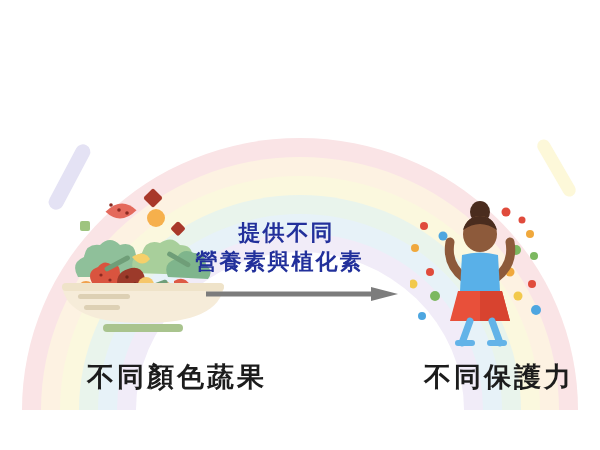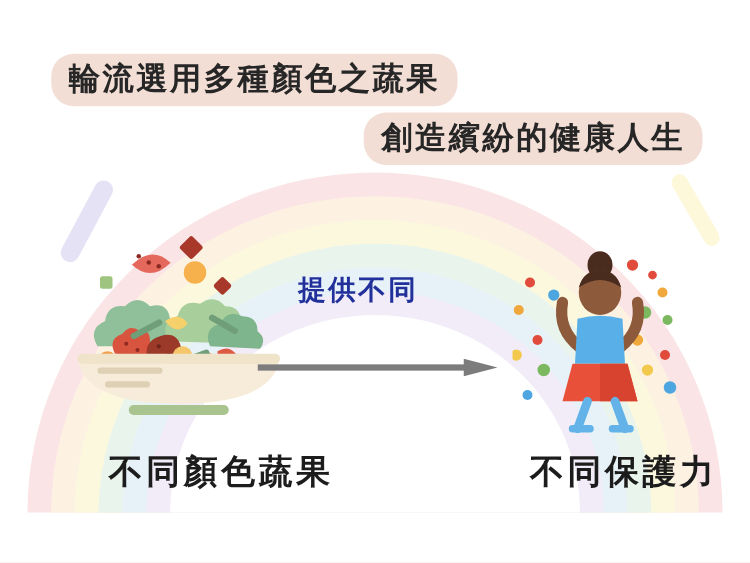--- a/index.html
+++ b/index.html
@@ -197,27 +197,26 @@
 
       <path d="M60 129 l-8 22" stroke="#63b3e8" stroke-width="7" fill="none" stroke-linecap="round"></path>
       <path d="M82 129 l8 22" stroke="#63b3e8" stroke-width="7" fill="none" stroke-linecap="round"></path>
       <path d="M48 151 h14" stroke="#63b3e8" stroke-width="6" stroke-linecap="round"></path>
       <path d="M80 151 h14" stroke="#63b3e8" stroke-width="6" stroke-linecap="round"></path>
     </g>
   </svg>
 
   <div id="center-text" style="z-index: 50;">
     <span class="line line1">提供不同</span>
+    <span class="line line2">營養素與植化素</span>
   </div>
 
   <svg id="arrow" viewBox="0 0 192 14" style="z-index: 50;">
     <rect x="0" y="4.5" width="168" height="5" fill="#7c7c7c"></rect>
     <path d="M165 0 L192 7 L165 14 Z" fill="#7c7c7c"></path>
   </svg>
 
   <div class="big-label" id="label-left" style="z-index: 50; margin-left: 25px;">不同顏色蔬果</div>
   <div class="big-label" id="label-right" style="z-index: 50; text-align: right;">不同保護力</div>
 
 
-  <div class="bubble" id="bubble-1" style="z-index: 50;">輪流選用多種顏色之蔬果</div>
-  <div class="bubble" id="bubble-2" style="z-index: 50;">創造繽紛的健康人生</div>
 
 </div>
 
 </body></html>

